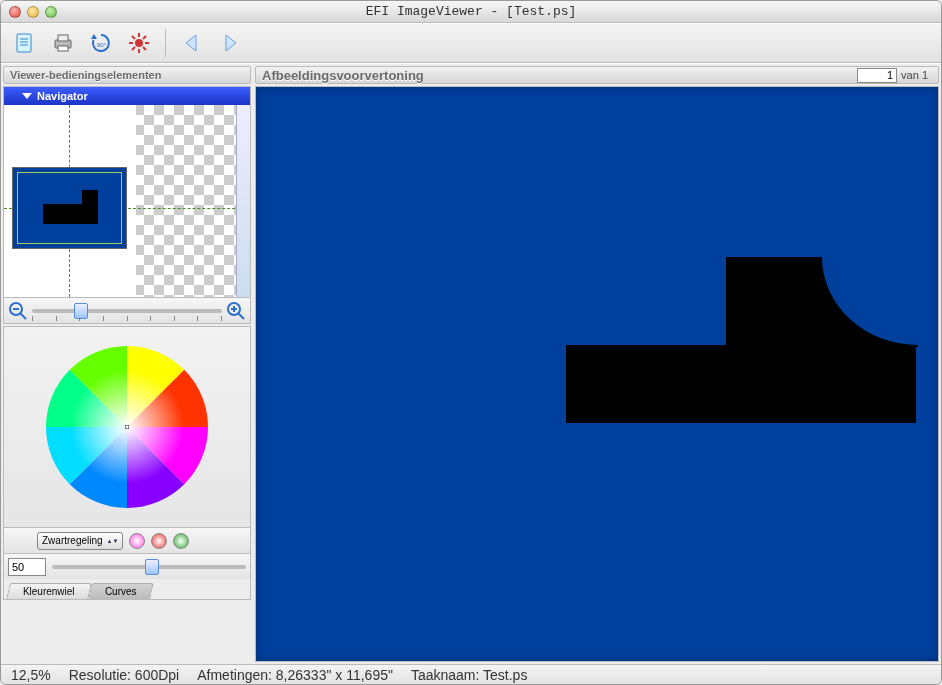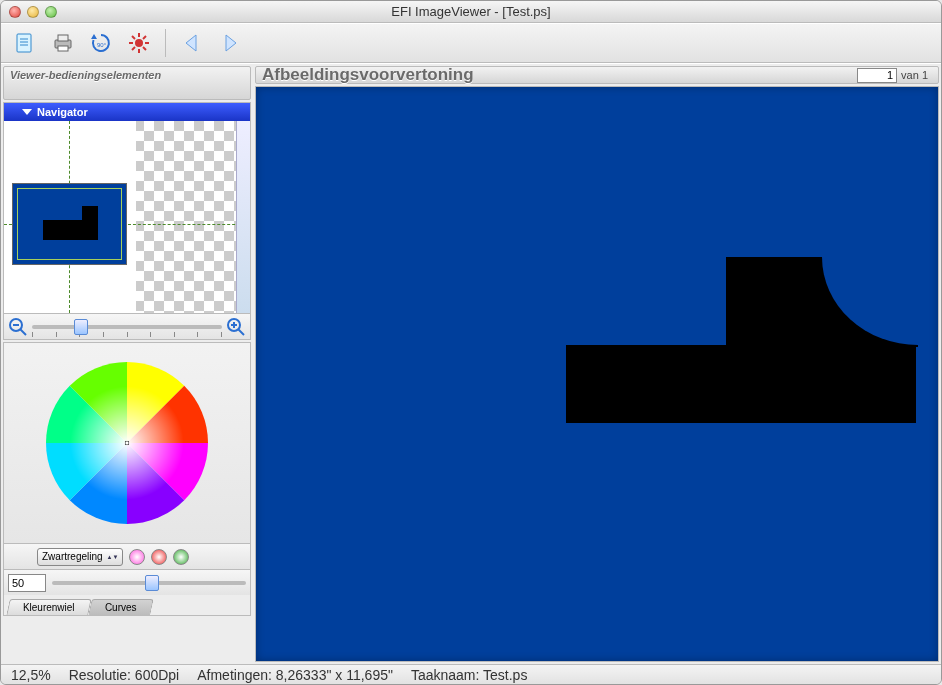--- a/index.html
+++ b/index.html
@@ -3,28 +3,28 @@
 <meta charset="utf-8">
 <style>
 * { box-sizing: border-box; margin: 0; padding: 0; font-family: "Lucida Grande", Arial, sans-serif; }
 body { width: 942px; height: 685px; background: #e8e8e8; border: 1px solid #999; border-radius: 6px; overflow: hidden; display: flex; flex-direction: column; }
 .titlebar { height: 22px; background: linear-gradient(#f6f6f6,#d8d8d8); display: flex; align-items: center; padding: 0 8px; position: relative; border-bottom: 1px solid #bbb; }
 .traffic { display: flex; gap: 6px; }
 .tl { width: 12px; height: 12px; border-radius: 50%; border: 1px solid rgba(0,0,0,.25); }
 .tl.red { background: radial-gradient(circle at 40% 35%, #ffb3b0, #e1463c); }
 .tl.yellow { background: radial-gradient(circle at 40% 35%, #ffe9a8, #e6b43a); }
 .tl.green { background: radial-gradient(circle at 40% 35%, #c4f0b0, #5fbd3f); }
-.titlebar .title { position: absolute; left: 0; right: 0; text-align: center; font-size: 13px; color: #333; }
+.titlebar .title { position: absolute; left: 0; right: 0; text-align: center; font-size: 13px; color: #333; font-family: Liberation Mono, monospace; }
 .toolbar { height: 40px; background: linear-gradient(#f4f4f4,#e2e2e2); border-top: 1px solid #fff; border-bottom: 1px solid #bbb; display: flex; align-items: center; padding: 0 10px; gap: 10px; }
 .tbtn { width: 28px; height: 28px; display: flex; align-items: center; justify-content: center; border-radius: 3px; }
 .tbtn svg { width: 24px; height: 24px; }
 .sep { width: 1px; height: 28px; background: #bbb; margin: 0 2px; }
 .content { flex: 1; display: flex; min-height: 0; background: #ededed; border-top: 1px solid #fff; }
 .sidebar { width: 252px; display: flex; flex-direction: column; padding: 2px; gap: 2px; }
-.panelTitle { height: 34px; background: linear-gradient(#f2f2f2,#d6d6d6); border: 1px solid #bbb; font-size: 11px; font-weight: bold; color: #6a6a6a; text-shadow: 0 1px 0 #fff; padding: 2px 6px; border-radius: 2px; overflow: hidden; white-space: nowrap; font-style: italic; }
+.panelTitle { height: 18px; background: linear-gradient(#f2f2f2,#d6d6d6); border: 1px solid #bbb; font-size: 11px; font-weight: bold; color: #6a6a6a; text-shadow: 0 1px 0 #fff; padding: 2px 6px; border-radius: 2px; overflow: hidden; white-space: nowrap; }
 .panelBody { border: 1px solid #bbb; background: #f2f2f2; }
 .sectionHdr { background: linear-gradient(#3d5dff,#1a34c6); color: #fff; font-size: 11px; font-weight: bold; padding: 3px 18px; display: flex; align-items: center; gap: 5px; }
 .sectionHdr .arrow { width: 0; height: 0; border-left: 5px solid transparent; border-right: 5px solid transparent; border-top: 6px solid #fff; }
 .navArea { height: 192px; position: relative; background: #fff; overflow: hidden; }
 .checker { position: absolute; inset: 0; background-image: linear-gradient(45deg,#ccc 25%,transparent 25%,transparent 75%,#ccc 75%),linear-gradient(45deg,#ccc 25%,transparent 25%,transparent 75%,#ccc 75%); background-size: 20px 20px; background-position: 0 0,10px 10px; }
 .navWhite { position: absolute; left: 0; top: 0; width: 132px; height: 100%; background: #fff; }
 .navPage { position: absolute; left: 8px; top: 62px; width: 115px; height: 82px; background: #003f9c; border: 1px solid #666; }
 .navShape { position: absolute; left: 30px; top: 36px; width: 55px; height: 20px; background: #000; }
 .navShape::after { content: ""; position: absolute; right: 0; top: -14px; width: 16px; height: 14px; background: #000; }
 .navCrop { position: absolute; left: 13px; top: 67px; width: 105px; height: 72px; border: 1px solid #a6cf5a; }
@@ -45,21 +45,21 @@
 .aqua-select .stepper { display: flex; flex-direction: column; font-size: 6px; color: #335; }
 .dotBtn { width: 16px; height: 16px; border-radius: 50%; border: 1px solid #888; }
 .valRow { height: 26px; border-top: 1px solid #bbb; display: flex; align-items: center; padding: 0 4px; gap: 6px; background: linear-gradient(#f6f6f6,#e4e4e4); }
 .valRow input { width: 38px; height: 18px; font-size: 11px; border: 1px solid #888; text-align: left; padding: 0 3px; }
 .tabStrip { height: 20px; display: flex; align-items: flex-end; padding-left: 4px; gap: 0; background: #ededed; }
 .tab { font-size: 10px; padding: 2px 14px; background: linear-gradient(#f4f4f4,#dcdcdc); border: 1px solid #aaa; border-bottom: none; border-top-left-radius: 3px; border-top-right-radius: 3px; transform: skewX(-12deg); }
 .tab span { display: inline-block; transform: skewX(12deg); }
 .tab.inactive { background: linear-gradient(#d2d2d2,#bcbcbc); }
 .main { flex: 1; display: flex; flex-direction: column; padding: 2px; gap: 2px; min-width: 0; }
 .mainHeader { height: 18px; background: linear-gradient(#f2f2f2,#d6d6d6); border: 1px solid #bbb; display: flex; align-items: center; padding: 2px 6px; border-radius: 2px; }
-.mainHeader .hlabel { font-size: 17px; font-weight: bold; color: #6a6a6a; text-shadow: 0 1px 0 #fff; }
+.mainHeader .hlabel { font-size: 13px; font-weight: bold; color: #6a6a6a; text-shadow: 0 1px 0 #fff; }
 .mainHeader .spacer { flex: 1; }
 .mainHeader input { width: 40px; height: 15px; font-size: 11px; text-align: right; border: 1px solid #888; padding: 0 3px; }
 .mainHeader .van { font-size: 11px; color: #444; padding: 0 4px; }
 .canvasWrap { flex: 1; border: 1px solid #bbb; background: #003f9c; position: relative; overflow: hidden; box-shadow: inset 0 0 8px rgba(0,0,0,.3); }
 .bigShape { position: absolute; left: 310px; top: 258px; width: 350px; height: 78px; background: #000; }
 .bigShape2 { position: absolute; left: 470px; top: 170px; width: 96px; height: 90px; background: #000; }
 .curveFill { position: absolute; left: 566px; top: 170px; width: 96px; height: 90px; background: #000; }
 .curveCut { position: absolute; left: 566px; top: 170px; width: 96px; height: 88px; background: #003f9c; border-bottom-left-radius: 96px 88px; }
 .statusbar { height: 20px; background: linear-gradient(#f4f4f4,#e2e2e2); border-top: 1px solid #bbb; display: flex; align-items: center; font-size: 14px; color: #333; padding: 0 10px; gap: 18px; }
 </style>

